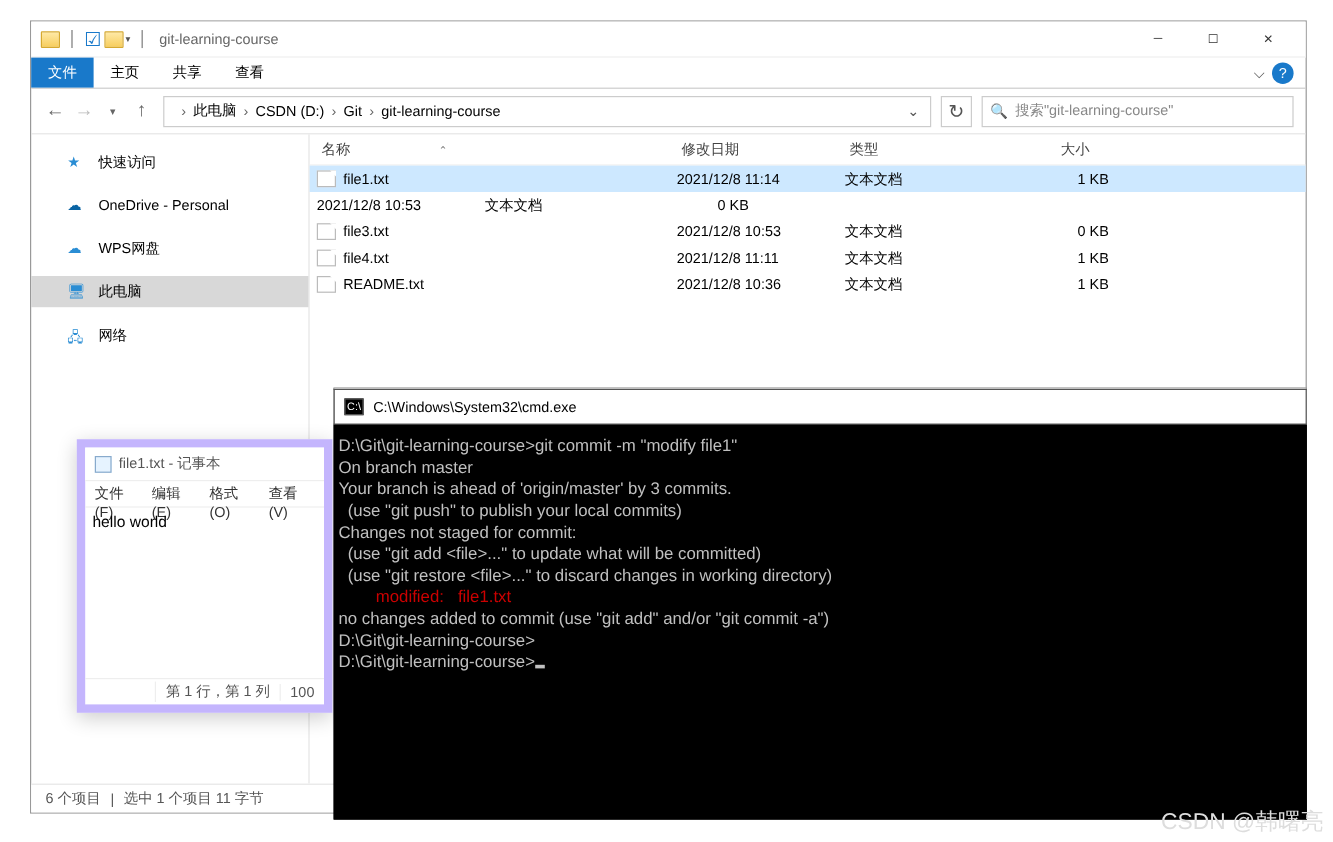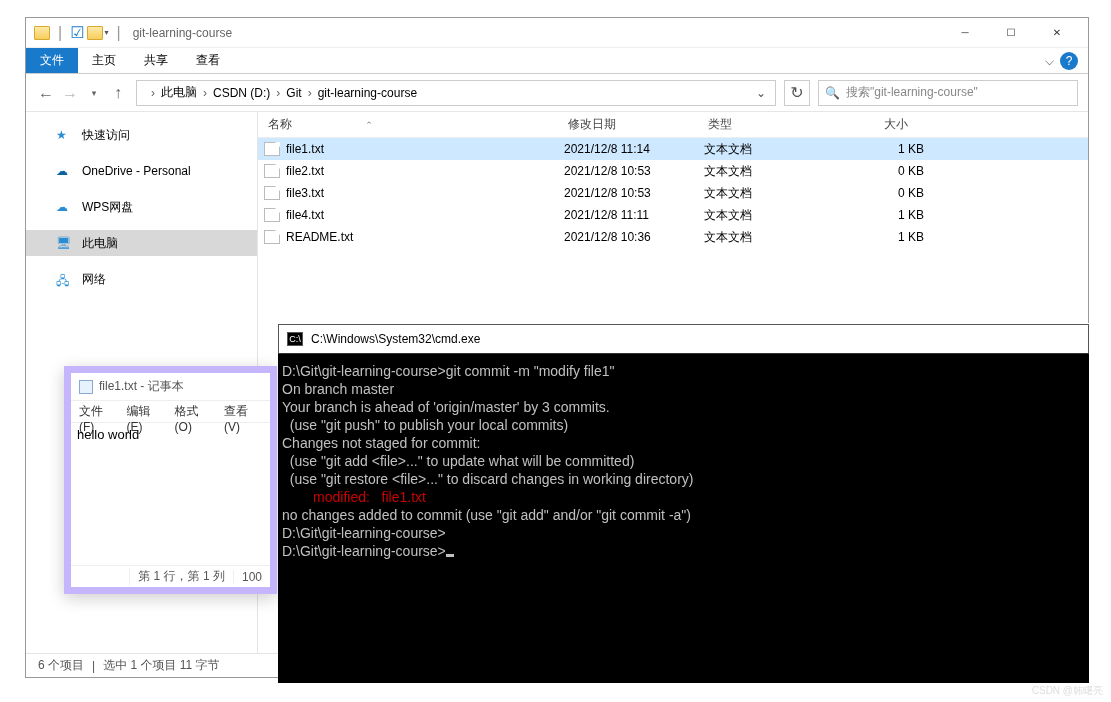--- a/index.html
+++ b/index.html
@@ -53,21 +53,21 @@
 .notepad-status .spacer { flex: 1; }
 .notepad-status .cell { padding: 0 8px; border-left: 1px solid #eee; }
 
 .cmd-window { position: absolute; left: 278px; top: 323px; width: 811px; height: 360px; background: #000; border-top: 1px solid #fff; }
 .cmd-title { height: 30px; background: #fff; display: flex; align-items: center; padding: 0 8px; gap: 8px; font-size: 12px; border: 1px solid #555; border-bottom: 1px solid #333; }
 .cmd-title .cmd-ico { width: 16px; height: 14px; background: #000; color: #fff; font-size: 9px; display: flex; align-items: center; justify-content: center; border: 1px solid #555; }
 .cmd-body { font-family: "NSimSun","SimSun","Courier New",monospace; font-size: 14px; line-height: 18px; color: #c0c0c0; padding: 8px 4px; white-space: pre; background: #000; height: calc(100% - 30px); overflow: hidden; }
 .cmd-body .red { color: #c00; }
 .cursor { display: inline-block; width: 8px; height: 3px; background: #c0c0c0; vertical-align: -1px; }
 
-.watermark { position: absolute; right: 8px; bottom: 4px; color: #ddd; font-size: 10px; }
+.watermark { position: absolute; right: 8px; bottom: 4px; color: #ddd; font-size: 19px; }
 </style>
 </head>
 <body>
 
 <div class="explorer-window">
   <div class="titlebar">
     <div class="qat">
       <span class="folder-icon-small"></span>
       <span class="divider">|</span>
       <span style="color:#1979ca;">☑</span>
@@ -156,24 +156,20 @@
           <div class="file-row selected">
             <div class="c-name">
               <span class="file-ico"></span>
               <span>file1.txt</span>
             </div>
             <div class="c-date">2021/12/8 11:14</div>
             <div class="c-type">文本文档</div>
             <div class="c-size">1 KB</div>
           </div>
           <div class="file-row">
-            <div class="c-name">
-              <span class="file-ico"></span>
-              <span>file2.txt</span>
-            </div>
             <div class="c-date">2021/12/8 10:53</div>
             <div class="c-type">文本文档</div>
             <div class="c-size">0 KB</div>
           </div>
           <div class="file-row">
             <div class="c-name">
               <span class="file-ico"></span>
               <span>file3.txt</span>
             </div>
             <div class="c-date">2021/12/8 10:53</div>

